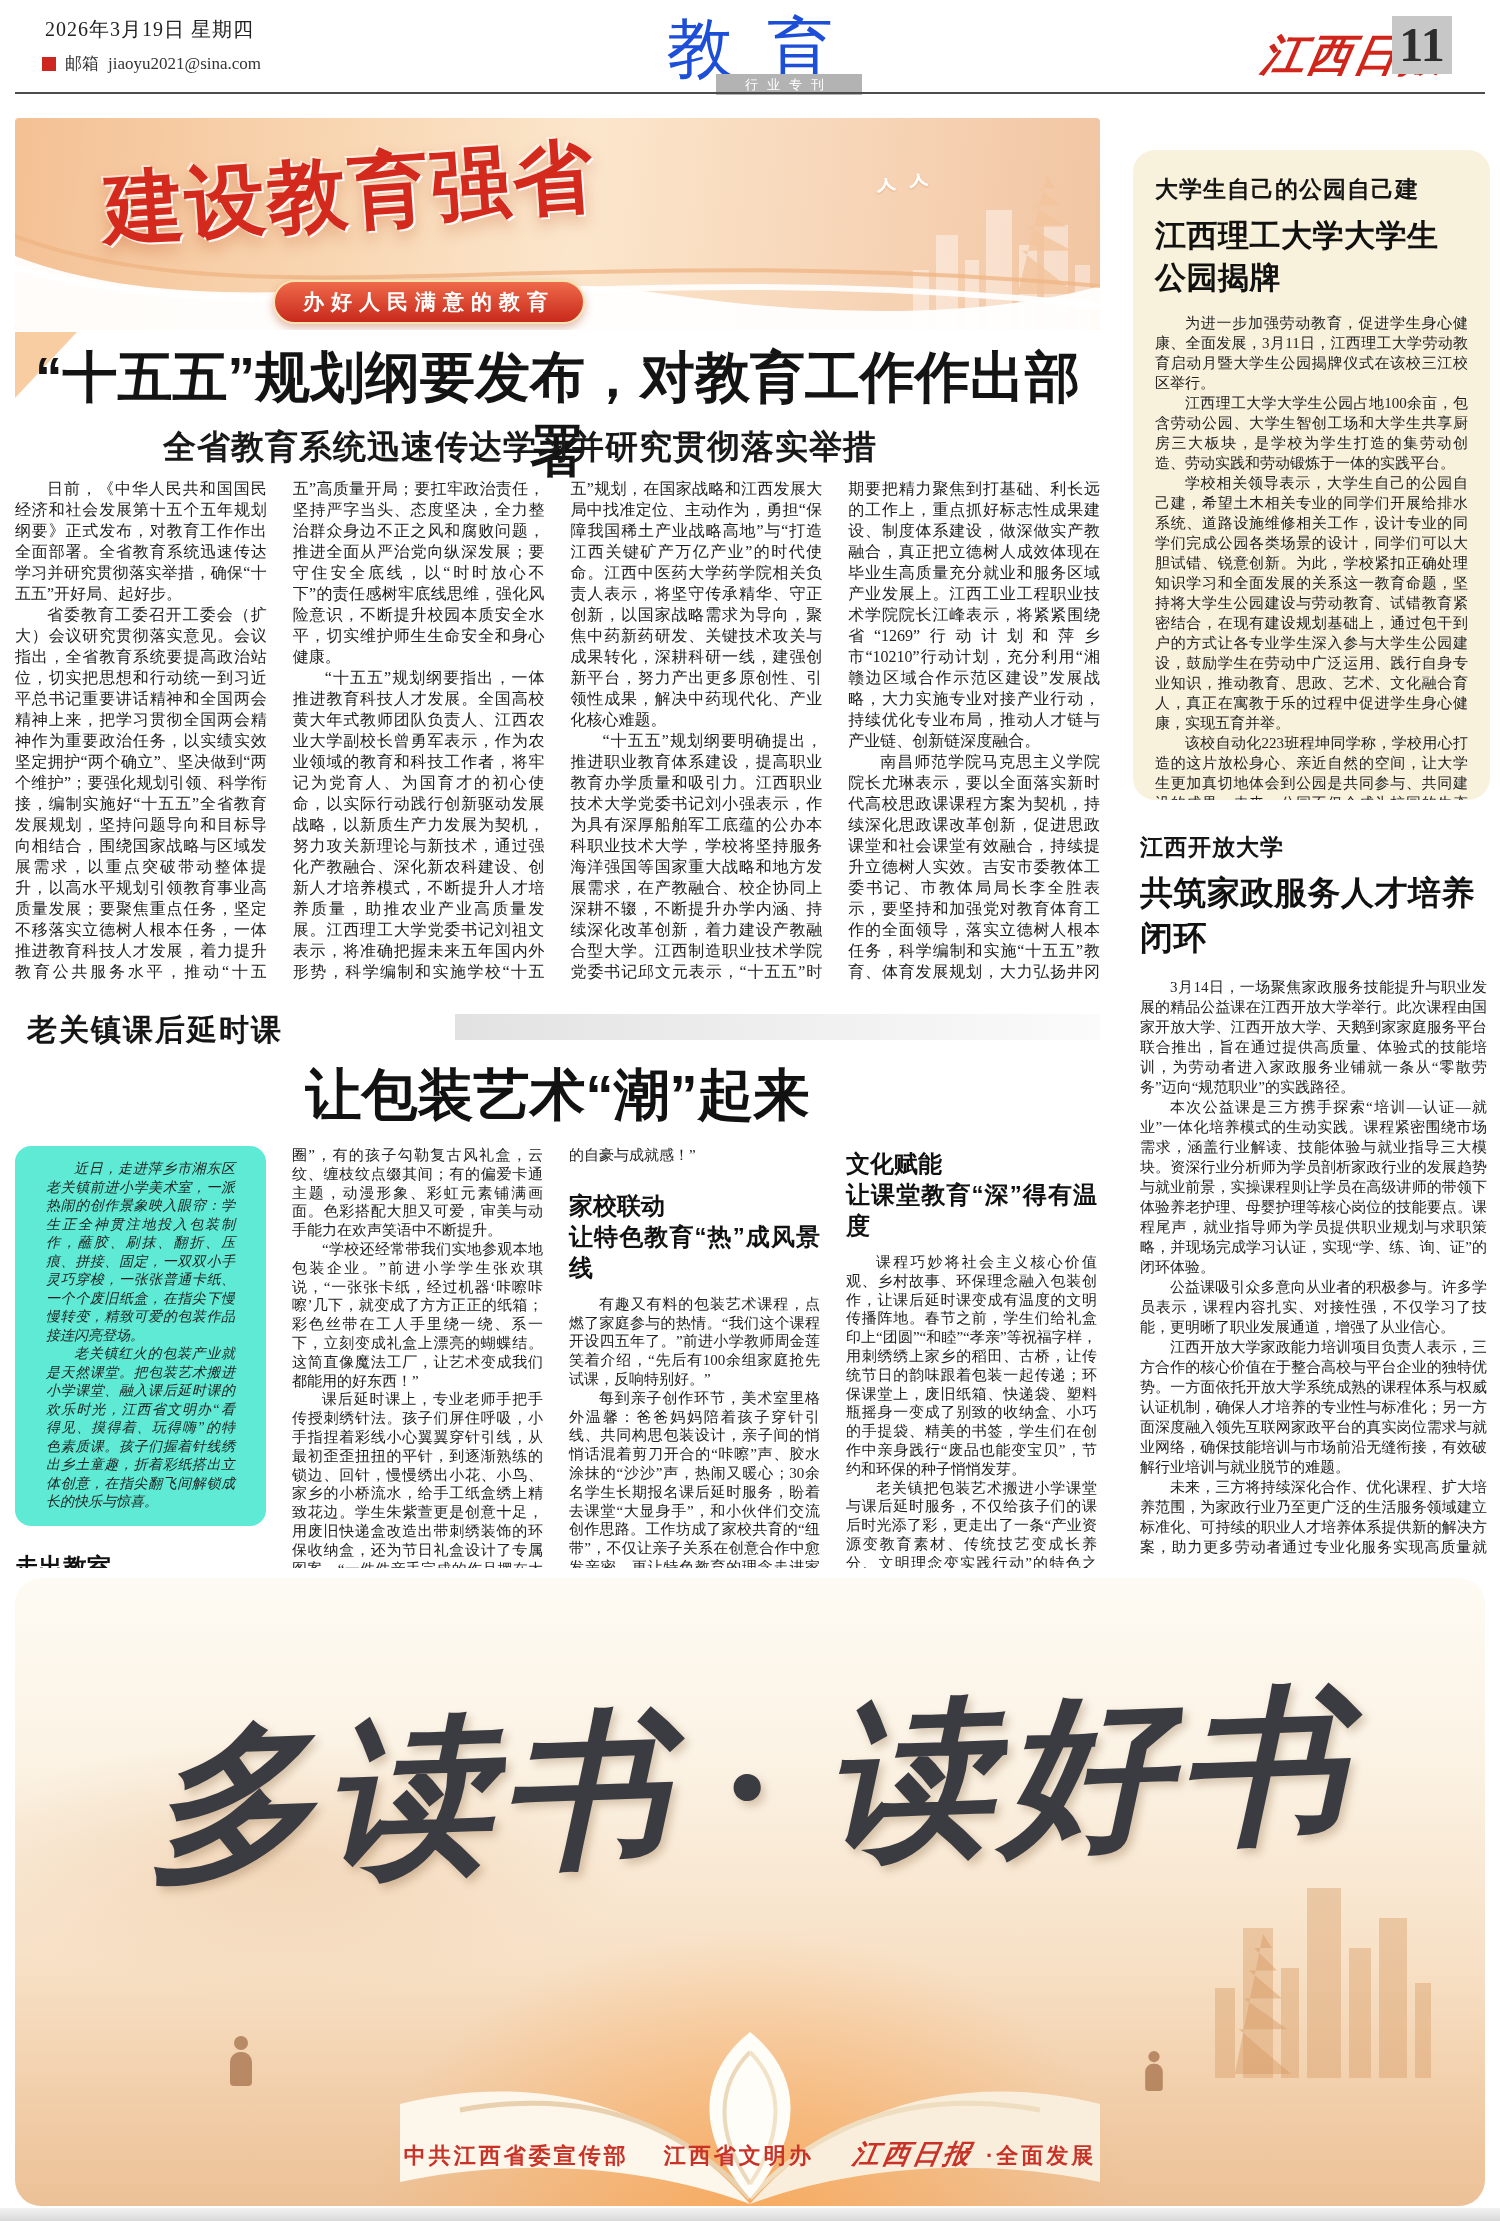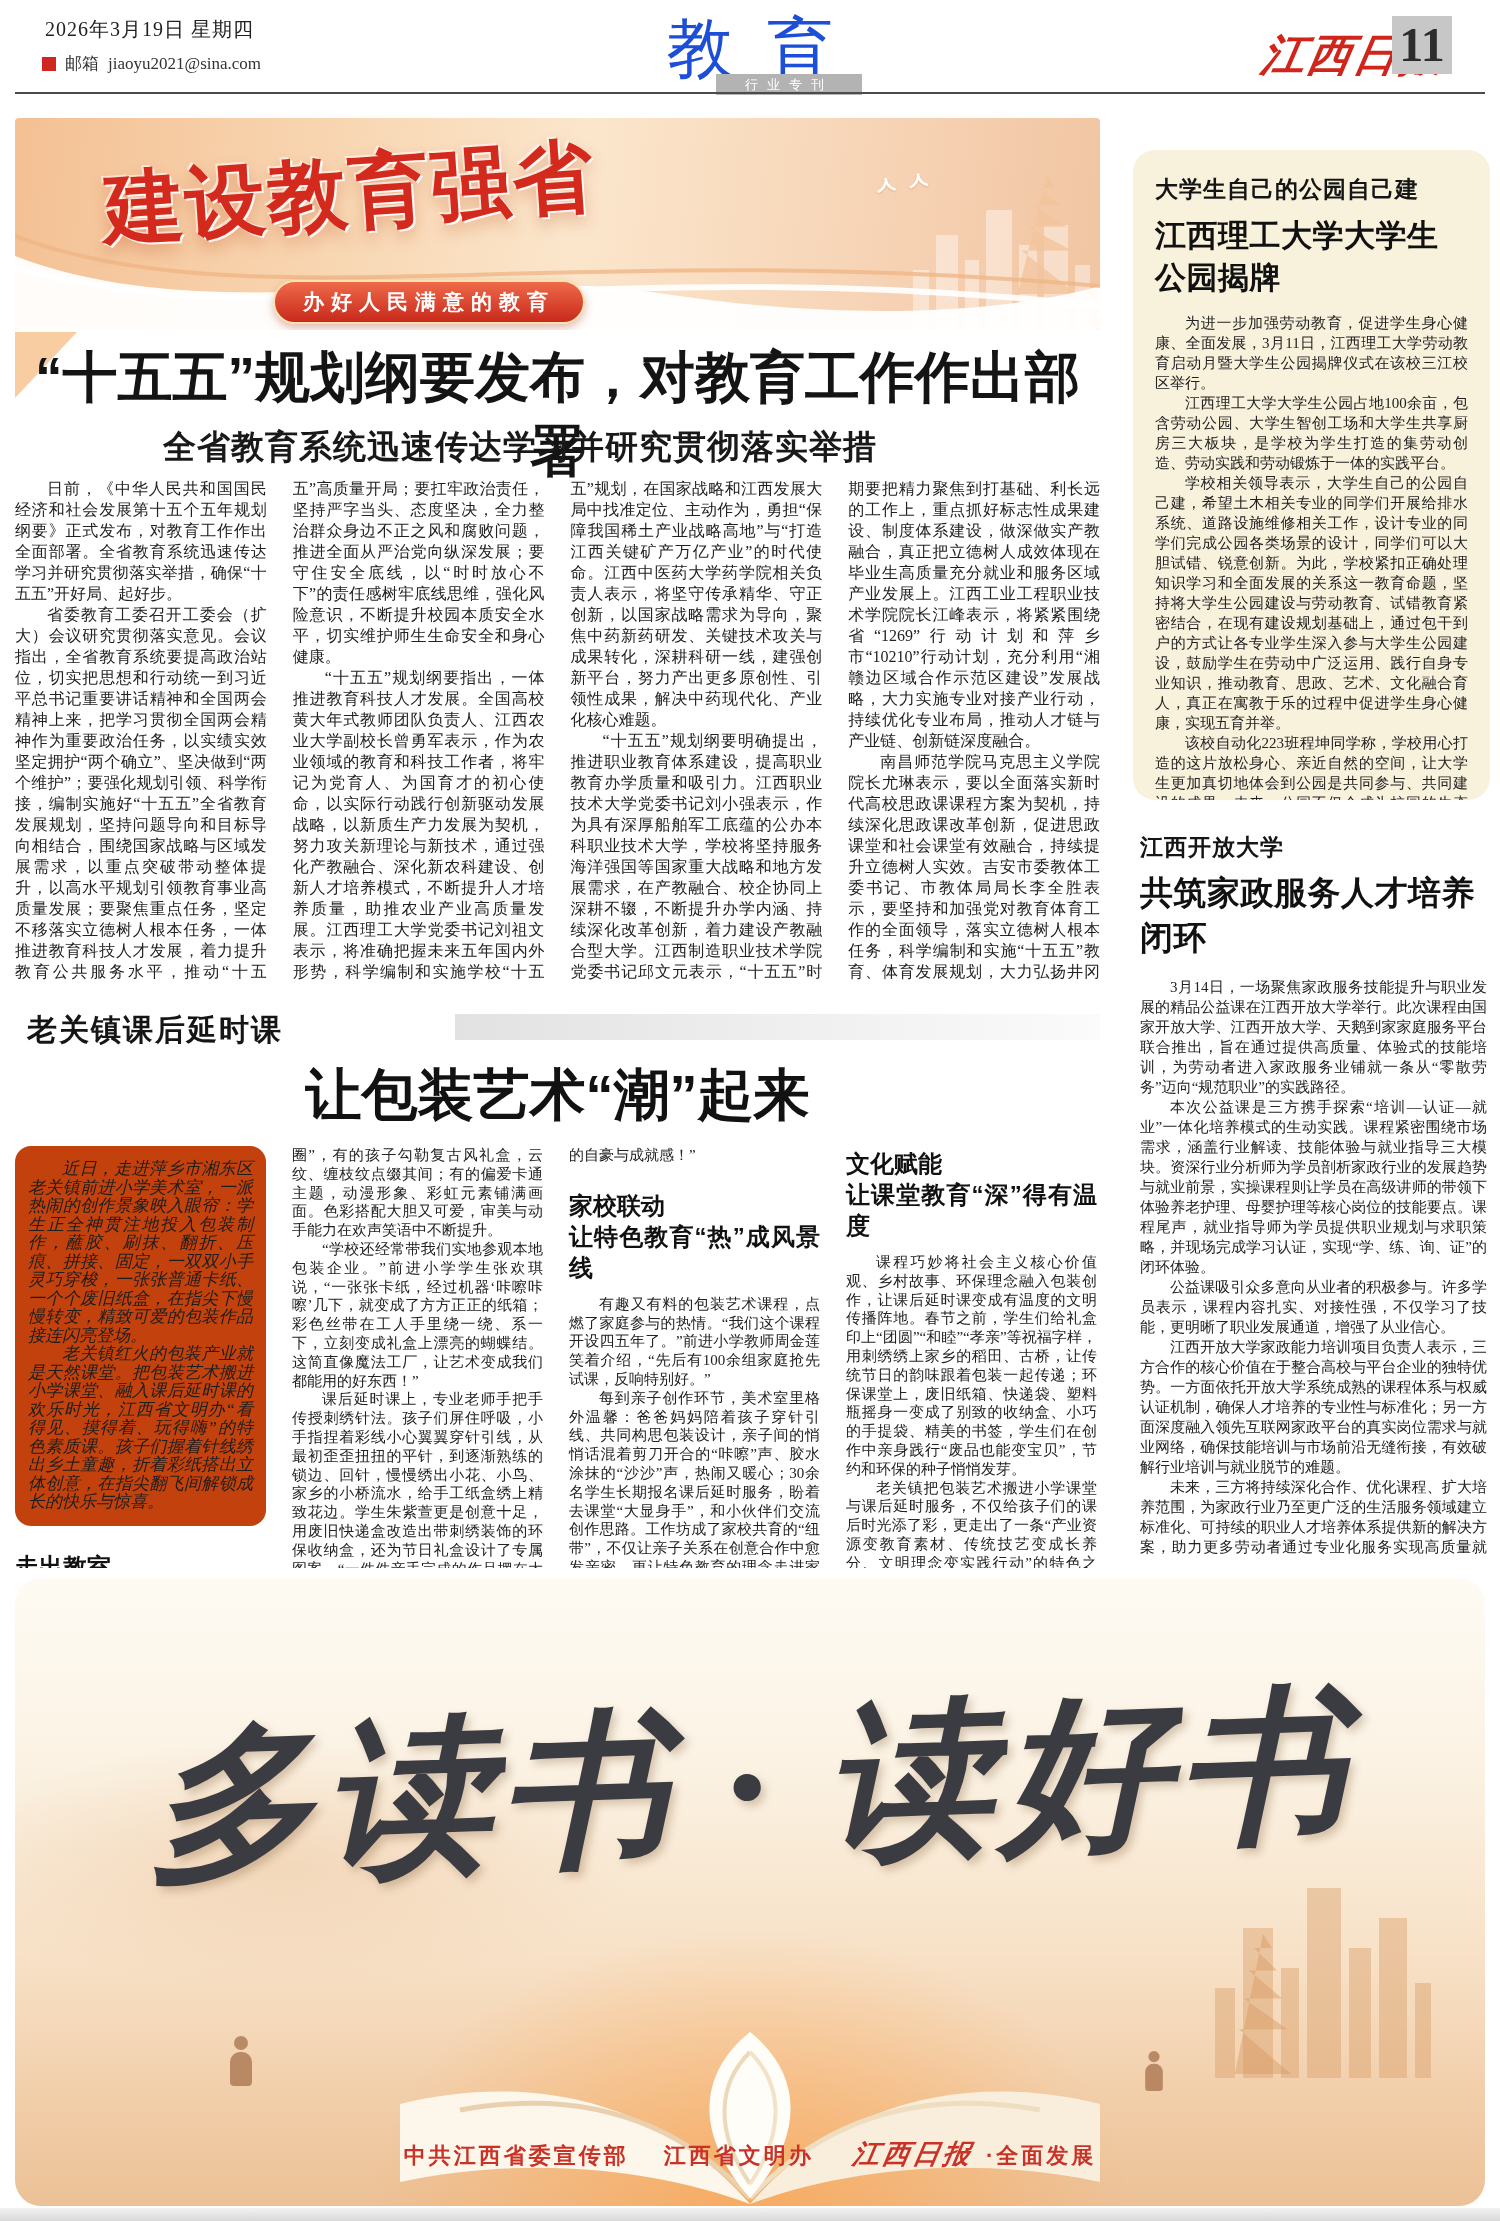--- a/index.html
+++ b/index.html
@@ -44,21 +44,21 @@
 
   
   .a2-band { position:absolute; left:455px; top:1014px; width:645px; height:26px; background:linear-gradient(90deg,#e2e2e2,#fbfbfb); }
   .a2-kicker { position:absolute; left:27px; top:1010px; font-weight:900; font-size:30px; color:#151515; letter-spacing:2px; }
   .a2-headline { position:absolute; left:15px; top:1058px; width:1085px; text-align:center;
                  font-family:"Liberation Sans","DejaVu Sans",sans-serif; font-weight:900; font-size:56px; color:#121212; }
   .a2-cols { position:absolute; left:15px; top:1146px; width:1085px; height:422px; display:flex; gap:26px; overflow:hidden; }
   .a2-col { width:251px; flex:0 0 251px; font-size:15px; line-height:18.8px; text-align:justify; color:#222; }
   .a2-col p { text-indent:2em; }
   .a2-col p.noindent { text-indent:0; }
-  .intro-box { background:#c2410c; border-radius:16px; padding:14px 13px; font-style:italic; font-size:17px; line-height:18.5px; color:#1e1e1e; }
+  .intro-box { background:#5eead4; border-radius:16px; padding:14px 31px; font-style:italic; font-size:14px; line-height:18.5px; color:#1e1e1e; }
   .intro-box p { text-indent:2em; }
   .subhead { font-family:"Liberation Sans","DejaVu Sans",sans-serif; font-weight:800; font-size:24px; line-height:31px; color:#111; margin:25px 0 12px; text-indent:0; }
   .subhead .sh2 { display:block; }
 
   
   .sb1 { position:absolute; left:1133px; top:150px; width:357px; height:650px; background:#f8f1dc; border-radius:22px; padding:24px 22px; overflow:hidden; }
   .sb-kicker { font-family:"Liberation Sans","DejaVu Sans",sans-serif; font-weight:800; font-size:23px; color:#151515; letter-spacing:1px; }
   .sb-headline { font-weight:900; font-size:31px; color:#111; margin:10px 0 14px; letter-spacing:0.5px; }
   .sb-body { font-size:15px; line-height:20px; text-align:justify; color:#222; }
   .sb-body p { text-indent:2em; }

